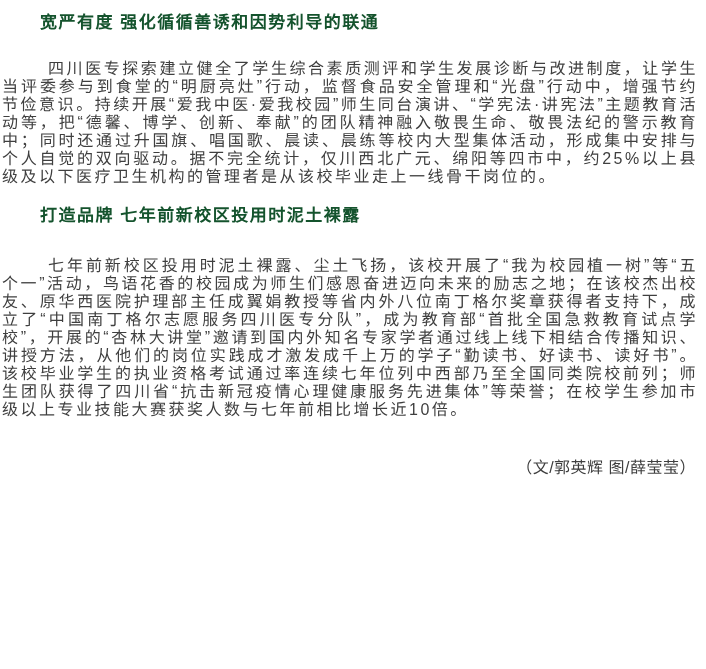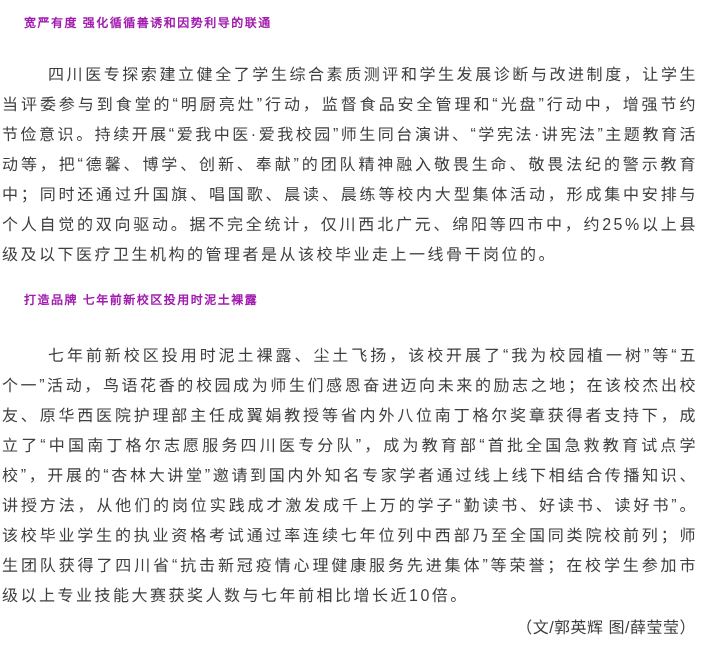--- a/index.html
+++ b/index.html
@@ -14,45 +14,45 @@
     -webkit-font-smoothing: antialiased;
   }
   .article {
     box-sizing: border-box;
     width: 706px;
     min-height: 669px;
     padding: 8px 8px 11px 2px;
     overflow: hidden;
   }
   .sec-heading {
-    margin: 0 0 0 22px;
-    font-size: 12px;
+    margin: 0 0 0 38px;
+    font-size: 17px;
     font-weight: bold;
     line-height: 30px;
     letter-spacing: 1.5px;
-    color: #a21caf;
+    color: #14532d;
   }
   .sec-heading.second {
     margin-top: 15px;
   }
   .sec-body {
     margin: 22px 0 0 0;
     font-size: 16px;
-    line-height: 30px;
+    line-height: 18px;
     letter-spacing: 2.5px;
     color: #3f3f3f;
     text-align: justify;
     text-indent: 46px;
     word-break: break-all;
   }
   .sec-body.second {
     margin-top: 26px;
   }
   .credit-line {
-    margin: 2px 0 0 0;
+    margin: 34px 0 0 0;
     font-size: 16px;
     line-height: 30px;
     letter-spacing: 0.5px;
     color: #3f3f3f;
     text-align: right;
     padding-right: 2px;
   }
 </style>
 </head>
 <body>

